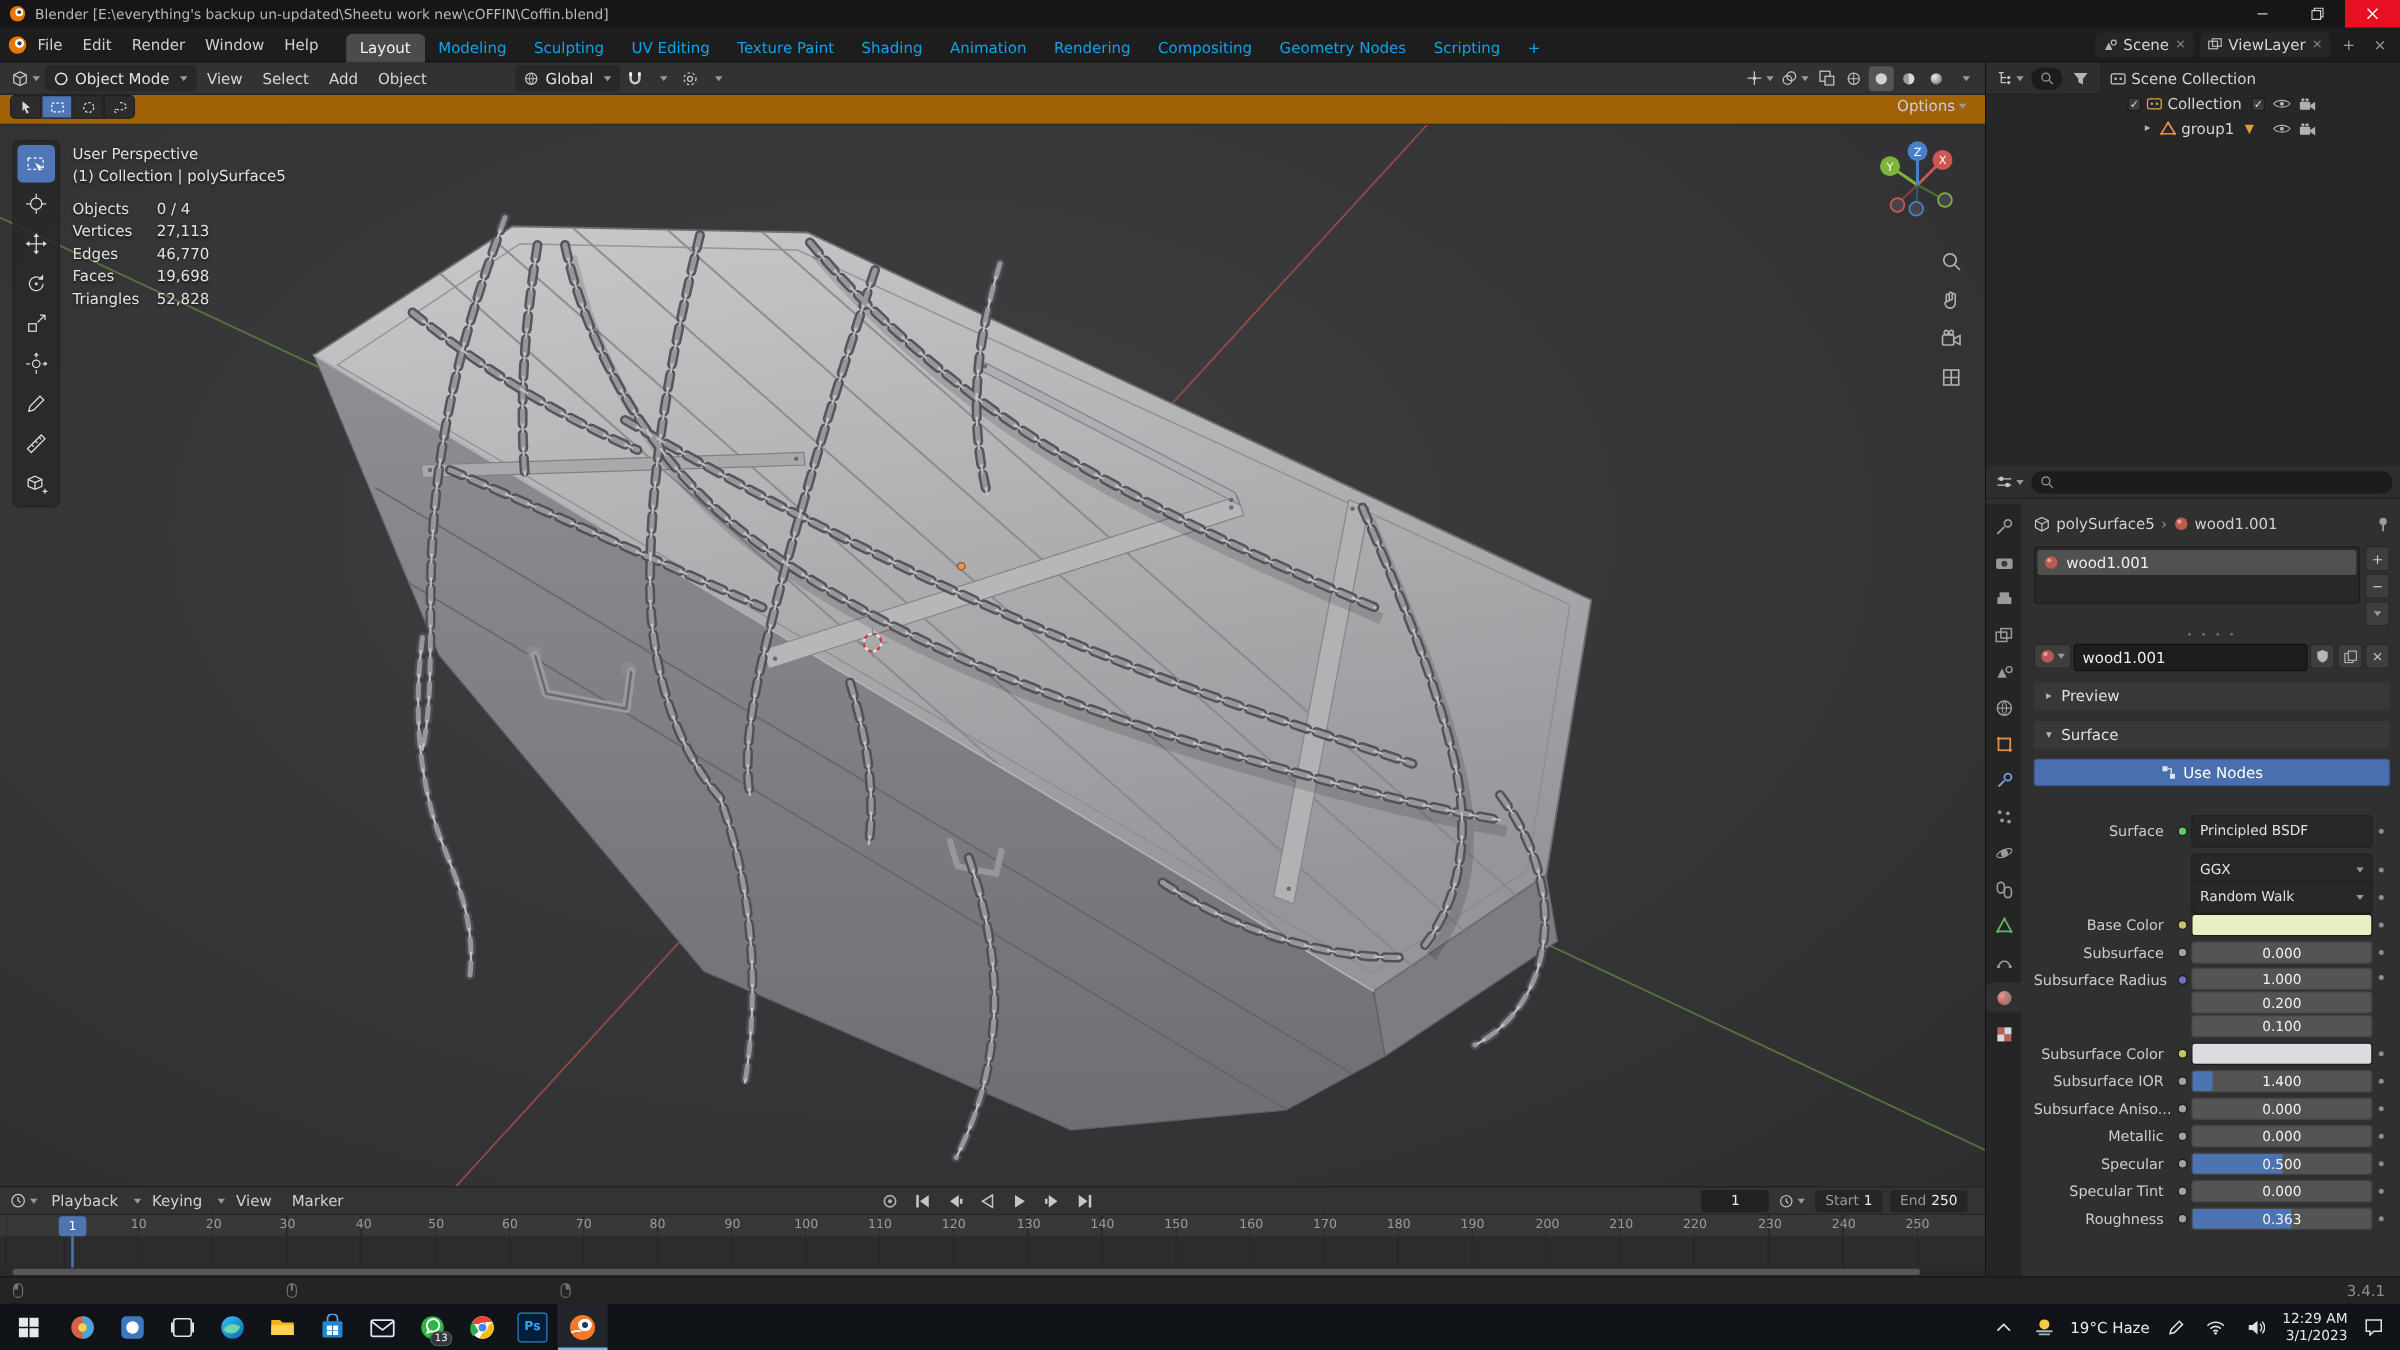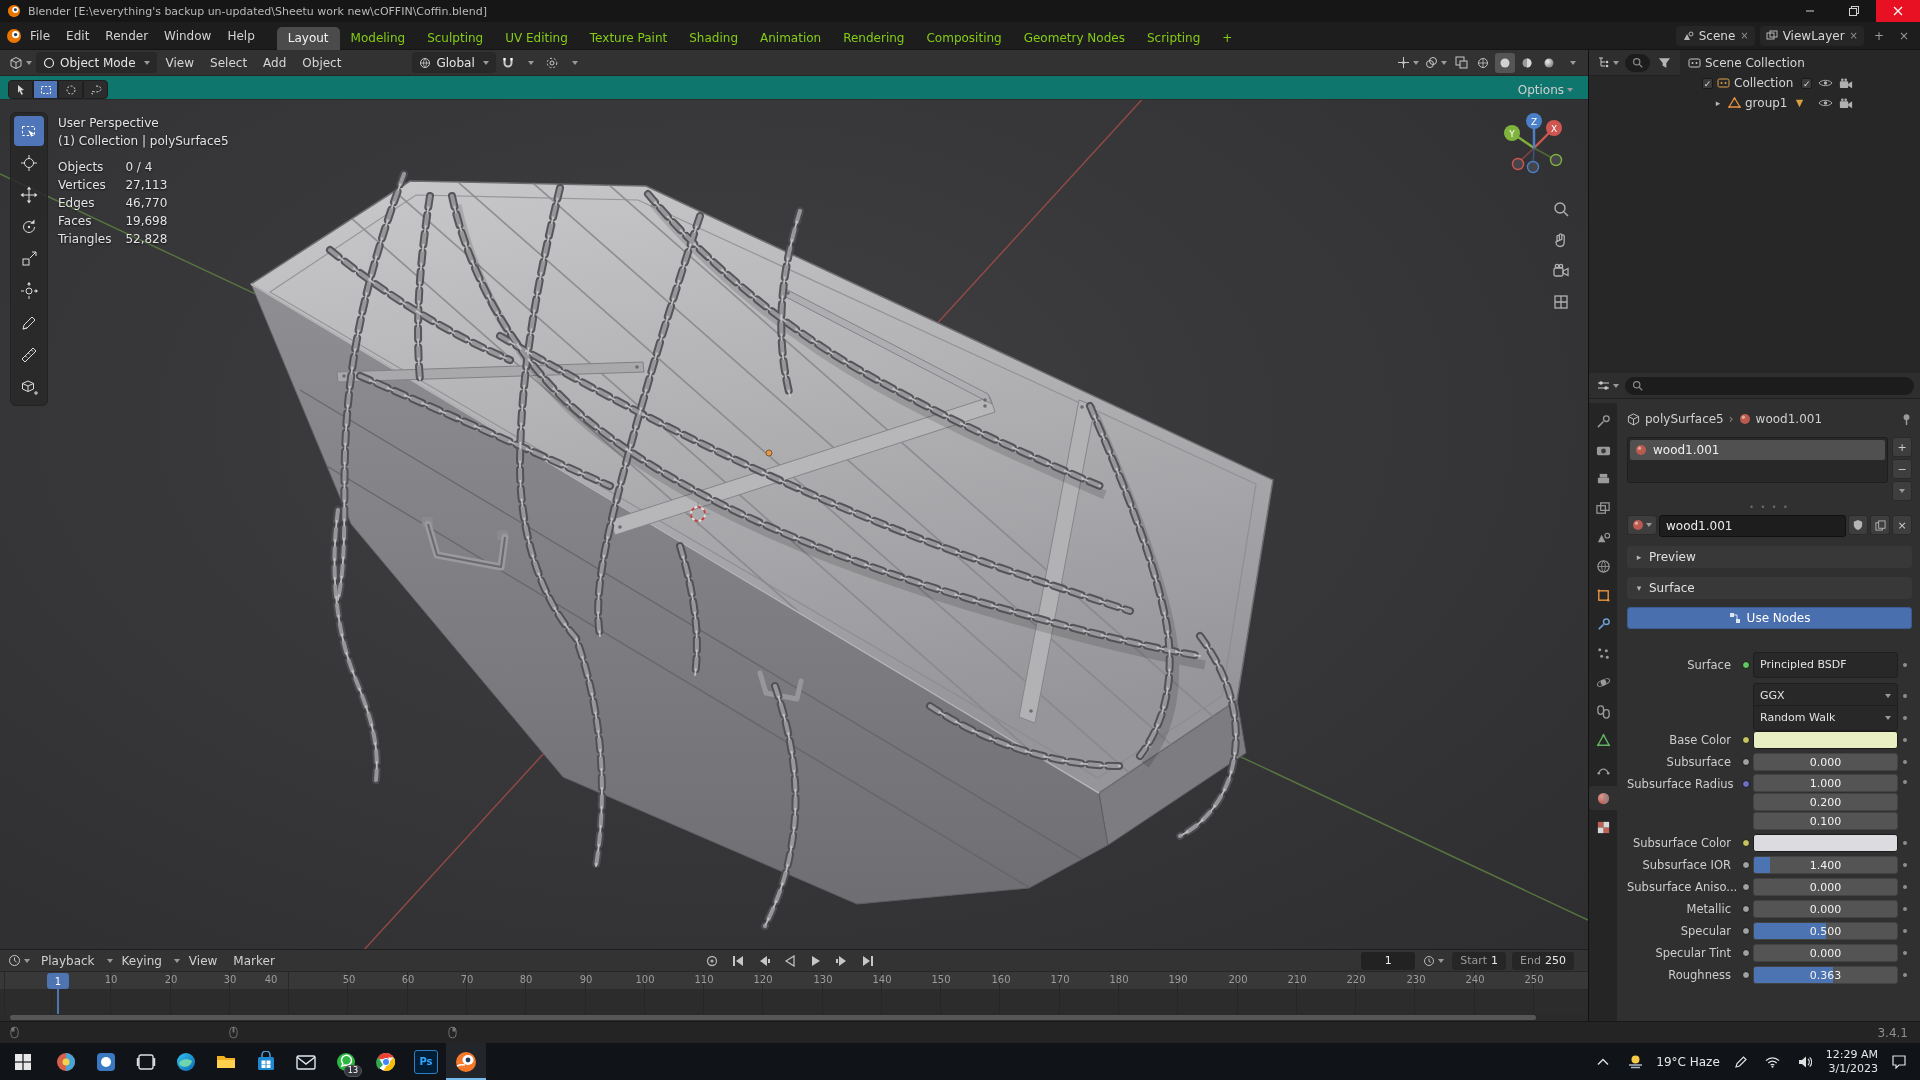--- a/index.html
+++ b/index.html
@@ -14,42 +14,42 @@
   #titlebar .ticon{width:28px;display:flex;justify-content:center}
   #titlebar .ttext{white-space:nowrap}
   .winbtns{margin-left:auto;display:flex;height:100%}
   .winbtn{width:44px;height:100%;display:flex;align-items:center;justify-content:center;color:#cfcfcf}
   .winbtn.close{background:#e81123;color:#fff}
 
   
   #topbar{height:28px;background:#1d1d1d;display:flex;align-items:center;padding:0 6px;border-bottom:1px solid #141414}
   .tmenu{padding:4px 8px;color:#d2d2d2}
   #tabs{display:flex;align-items:flex-end;margin-left:14px;height:28px}
-  .tab{height:23px;line-height:23px;padding:0 11px;color:#84cc16;border-radius:5px 5px 0 0;white-space:nowrap}
+  .tab{height:23px;line-height:23px;padding:0 11px;color:#0ea5e9;border-radius:5px 5px 0 0;white-space:nowrap}
   .tab.active{background:#4b4b4b;color:#f2f2f2}
   .topbar-right{margin-left:auto;display:flex;align-items:center;gap:5px}
   .pill{display:flex;align-items:center;gap:5px;background:#262626;border-radius:4px;height:20px;padding:0 6px}
   .pill .x{color:#8f8f8f;font-size:10px}
 
   
   #main{position:absolute;top:50px;left:0;width:1920px;height:971px;display:flex}
   #left-col{width:1588px;display:flex;flex-direction:column}
   #right-col{width:332px;display:flex;flex-direction:column;border-left:1px solid #111}
 
   
   #vheader{height:26px;background:#323232;display:flex;align-items:center;gap:2px;padding:0 7px;border-bottom:1px solid #262626}
   .hmenu{padding:3px 7px;color:#d6d6d6}
   .icbtn{height:20px;min-width:20px;display:flex;align-items:center;justify-content:center;border-radius:3px;padding:0 2px}
   .icbtn.active{background:#555}
   .modepill{display:flex;align-items:center;gap:5px;background:#282828;border-radius:4px;height:21px;padding:0 7px;color:#e4e4e4}
   .hgap{width:60px}
   .hright{margin-left:auto;display:flex;align-items:center;gap:2px}
 
   
-  #vtools{height:24px;background:#0f766e;display:flex;align-items:flex-end;padding:0 8px;border-bottom:1px solid #2b2b2b}
+  #vtools{height:24px;background:#a16207;display:flex;align-items:flex-start;padding:0 8px;border-bottom:1px solid #2b2b2b}
   .selbtn{width:25px;height:19px;display:flex;align-items:center;justify-content:center;background:#2c2c2c;border:1px solid #1f1f1f}
   .selbtn:first-child{border-radius:4px 0 0 4px}
   .selbtn.last{border-radius:0 4px 4px 0}
   .selbtn.active{background:#4f76b8}
   #optionsbtn{margin-left:auto;display:flex;align-items:center;color:#cfcfcf;padding:2px 7px;border-radius:3px}
 
   
   #viewport{position:relative;height:849px;background:radial-gradient(ellipse at 45% 38%,#404043 0%,#363639 55%,#2e2e31 100%);overflow:hidden}
   #scene{position:absolute;left:0;top:0}
   .chA{stroke:#4e4e52;stroke-width:8;fill:none;stroke-dasharray:11 8;stroke-linecap:round;opacity:.92}
@@ -720,21 +720,21 @@
               <span class="rl">End</span>
               <span class="rv">250</span>
             </div>
           </div>
         </div>
         <div id="tbody">
           <div id="truler">
             <span class="tick" style="left:111px">10</span>
             <span class="tick" style="left:171px">20</span>
             <span class="tick" style="left:230px">30</span>
-            <span class="tick" style="left:271px">40</span>
+            <span class="tick" style="left:291px">40</span>
             <span class="tick" style="left:349px">50</span>
             <span class="tick" style="left:408px">60</span>
             <span class="tick" style="left:467px">70</span>
             <span class="tick" style="left:526px">80</span>
             <span class="tick" style="left:586px">90</span>
             <span class="tick" style="left:645px">100</span>
             <span class="tick" style="left:704px">110</span>
             <span class="tick" style="left:763px">120</span>
             <span class="tick" style="left:823px">130</span>
             <span class="tick" style="left:882px">140</span>

